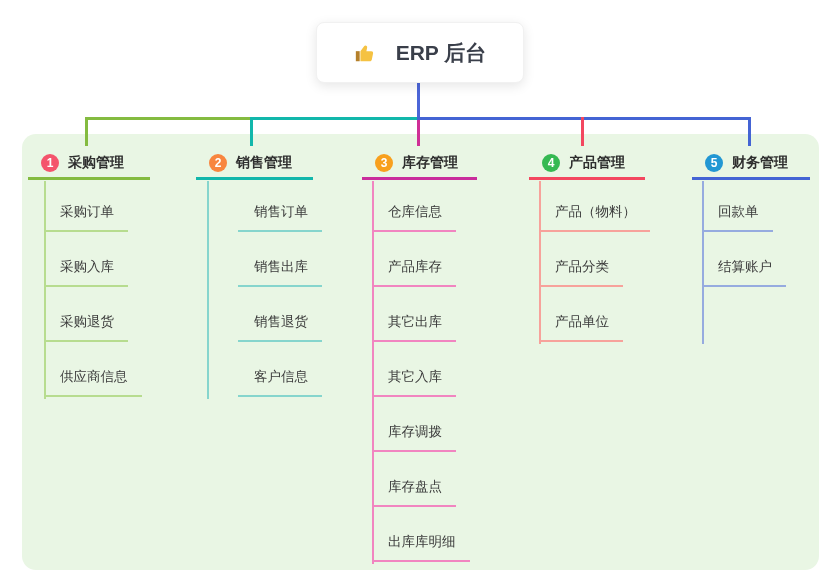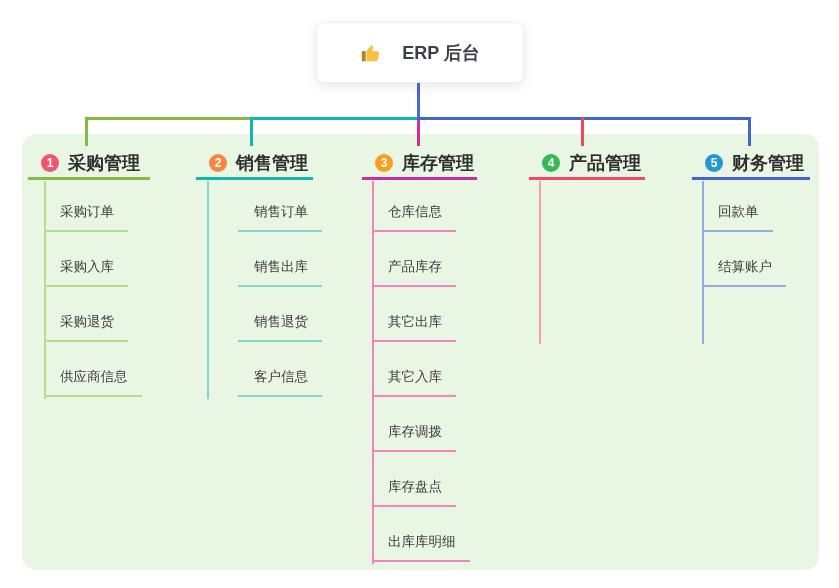--- a/index.html
+++ b/index.html
@@ -8,41 +8,41 @@
 
   
   .panel{position:absolute;left:22px;top:134px;width:797px;height:436px;
          background:#e9f6e4;border-radius:14px;z-index:1;}
 
   
   .root-node{position:absolute;left:316px;top:22px;width:206px;height:59px;z-index:5;
     background:#ffffff;border:1px solid #f1f1f1;border-radius:8px;
     box-shadow:0 3px 12px rgba(0,0,0,.10);
     display:flex;align-items:center;justify-content:center;gap:20px;
-    font-size:18px;font-weight:600;color:#3a3f4a;}
+    font-size:21px;font-weight:600;color:#3a3f4a;}
   .thumb{display:flex;align-items:center;}
 
   
   .line{position:absolute;z-index:2;}
   .stem{left:417px;top:81px;width:3px;height:37px;background:#4c66d8;}
   .seg-green{left:85px;top:117px;width:167px;height:3px;background:#84bb40;}
   .seg-teal{left:250px;top:117px;width:169px;height:3px;background:#12b7ab;}
   .seg-blue{left:417px;top:117px;width:334px;height:3px;background:#4464d4;}
   .drop{width:3px;height:29px;top:117px;}
   .d1{left:85px;background:#84bb40;}
   .d2{left:250px;background:#12b7ab;}
   .d3{left:417px;top:120px;height:26px;background:#cf2f96;}
   .d4{left:581px;background:#f3475f;}
   .d5{left:748px;background:#4464d4;}
 
   
   .header{position:absolute;top:148px;height:32px;box-sizing:border-box;z-index:4;
     display:flex;align-items:center;gap:9px;padding-left:13px;
     border-bottom:3px solid;}
-  .htitle{font-size:18px;font-weight:600;color:#2e2e2e;white-space:nowrap;}
+  .htitle{font-size:14px;font-weight:600;color:#2e2e2e;white-space:nowrap;}
   .badge{width:18px;height:18px;border-radius:50%;flex:0 0 18px;
     display:flex;align-items:center;justify-content:center;
     color:#fff;font-size:12px;font-weight:bold;}
   .h1{left:28px;width:122px;border-color:#84bb40;}
   .h2{left:196px;width:117px;border-color:#12b7ab;}
   .h3{left:362px;width:115px;border-color:#c92d9c;}
   .h4{left:529px;width:116px;border-color:#f3475f;}
   .h5{left:692px;width:118px;border-color:#4464d4;}
   .h1 .badge{background:#f4546c;} .h2 .badge{background:#f8863f;}
   .h3 .badge{background:#f8a01d;} .h4 .badge{background:#35b952;}
@@ -160,20 +160,31 @@
     <div class="row">
         <span class="item">出库库明细</span>
       </div>
   </div>
 
   <div class="header h4">
     <span class="badge">4</span>
     <span class="htitle">产品管理</span>
   </div>
   <div class="trunk t4"></div>
+  <div class="col c4">
+    <div class="row">
+        <span class="item">产品（物料）</span>
+      </div>
+    <div class="row">
+        <span class="item">产品分类</span>
+      </div>
+    <div class="row">
+        <span class="item">产品单位</span>
+      </div>
+  </div>
 
   <div class="header h5">
     <span class="badge">5</span>
     <span class="htitle">财务管理</span>
   </div>
   <div class="trunk t5"></div>
   <div class="col c5">
     <div class="row">
         <span class="item">回款单</span>
       </div>

